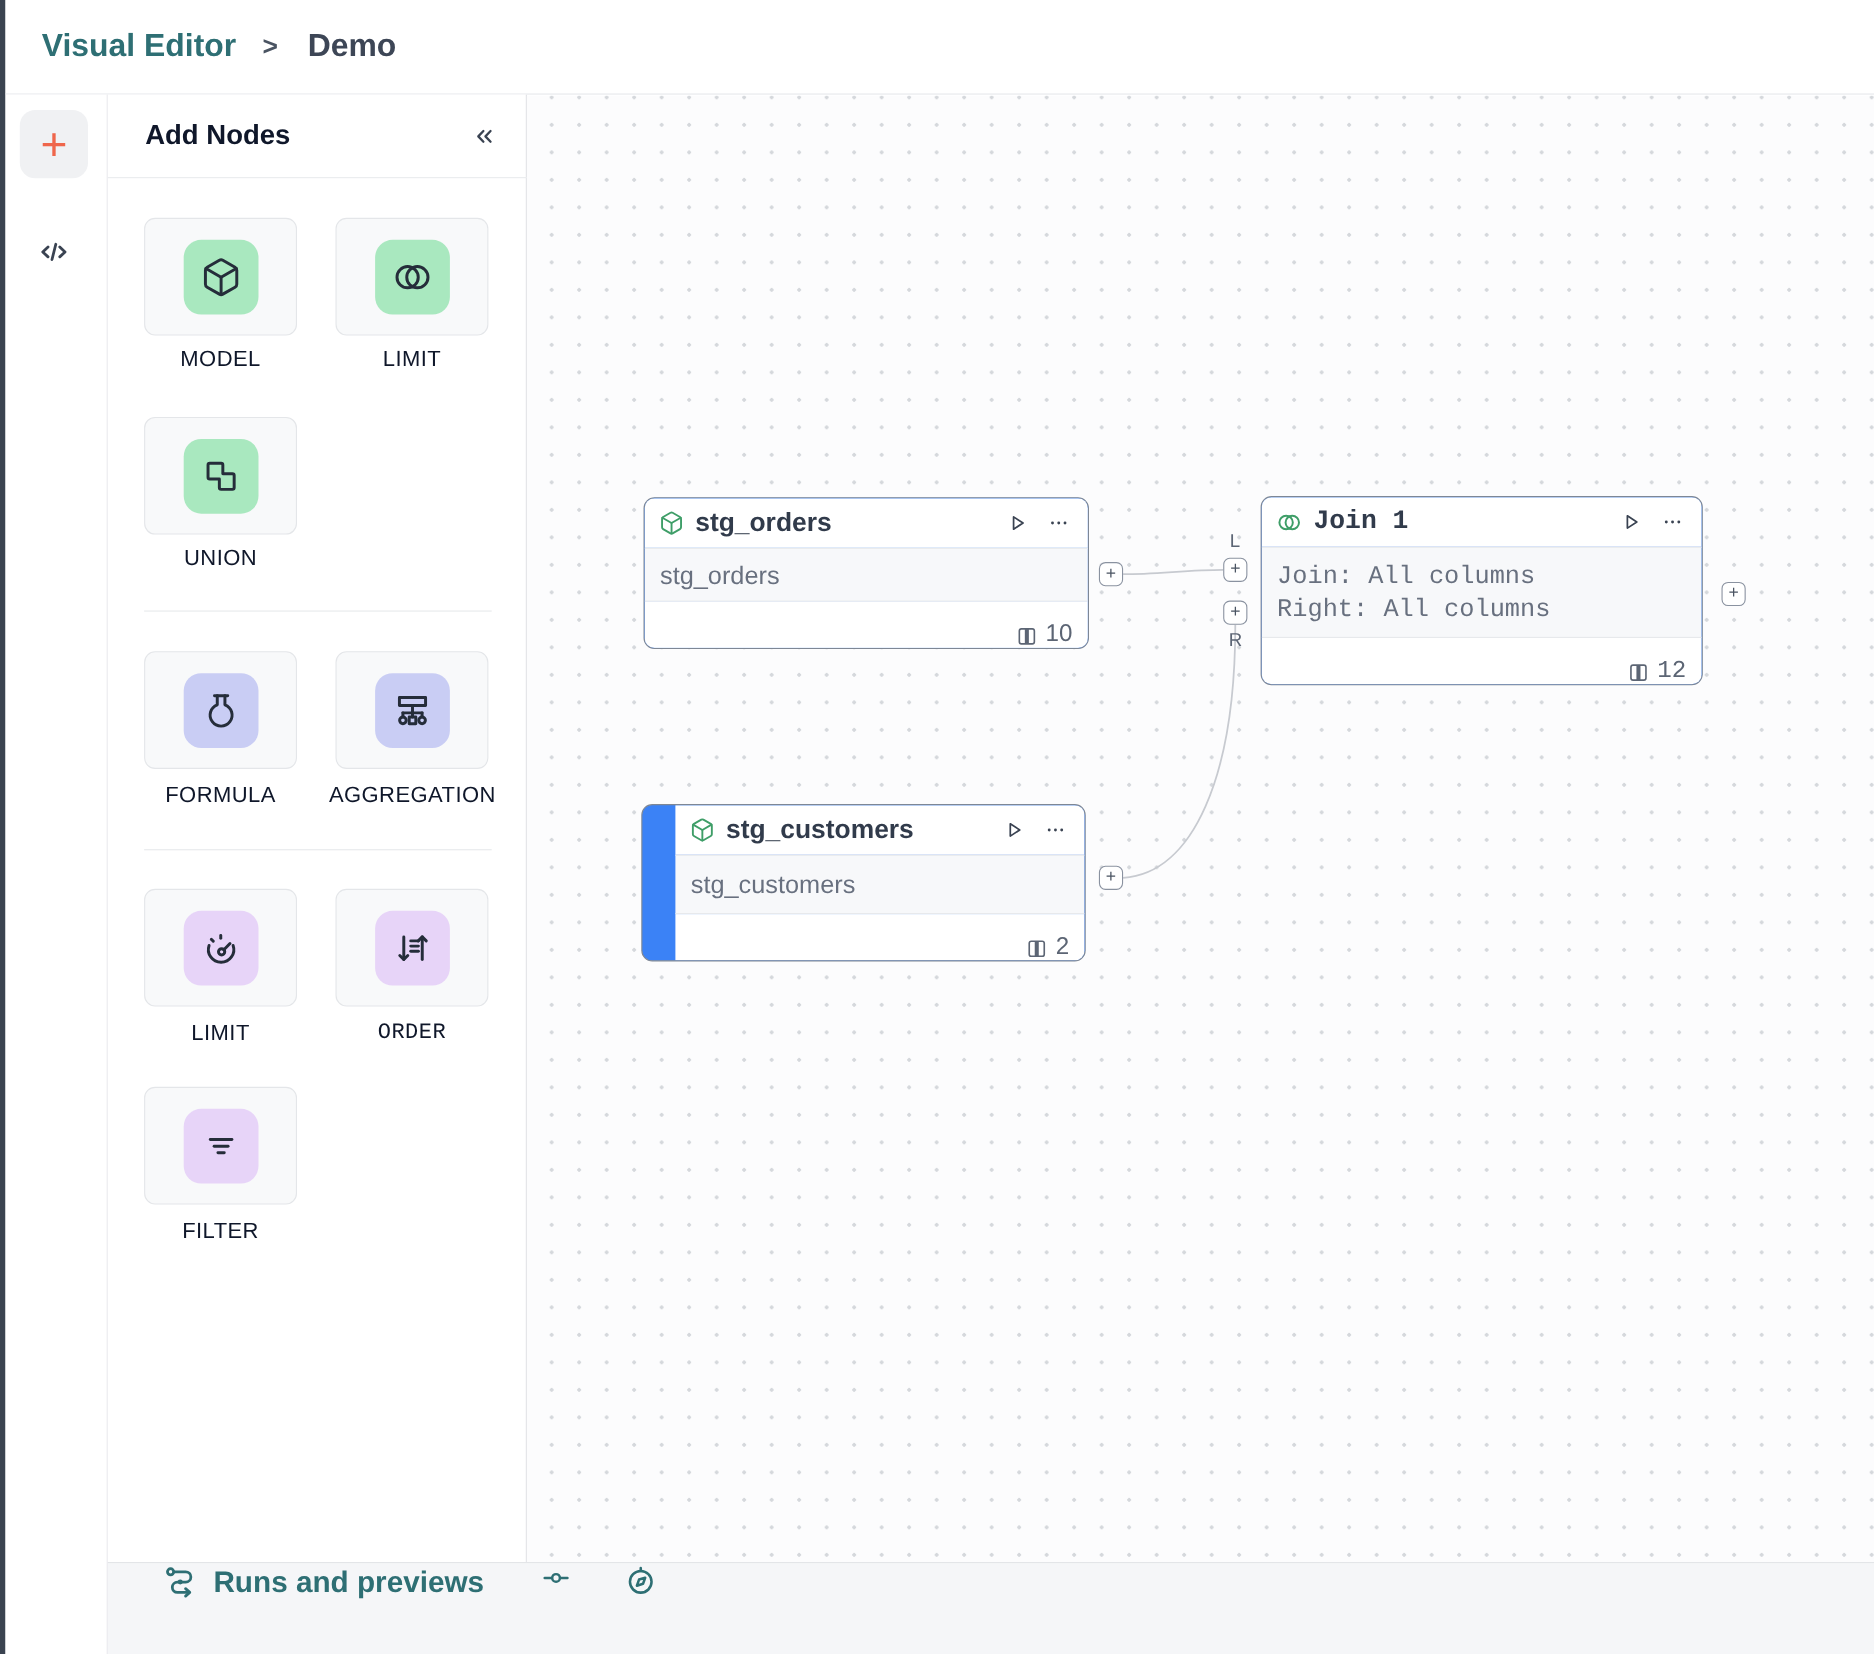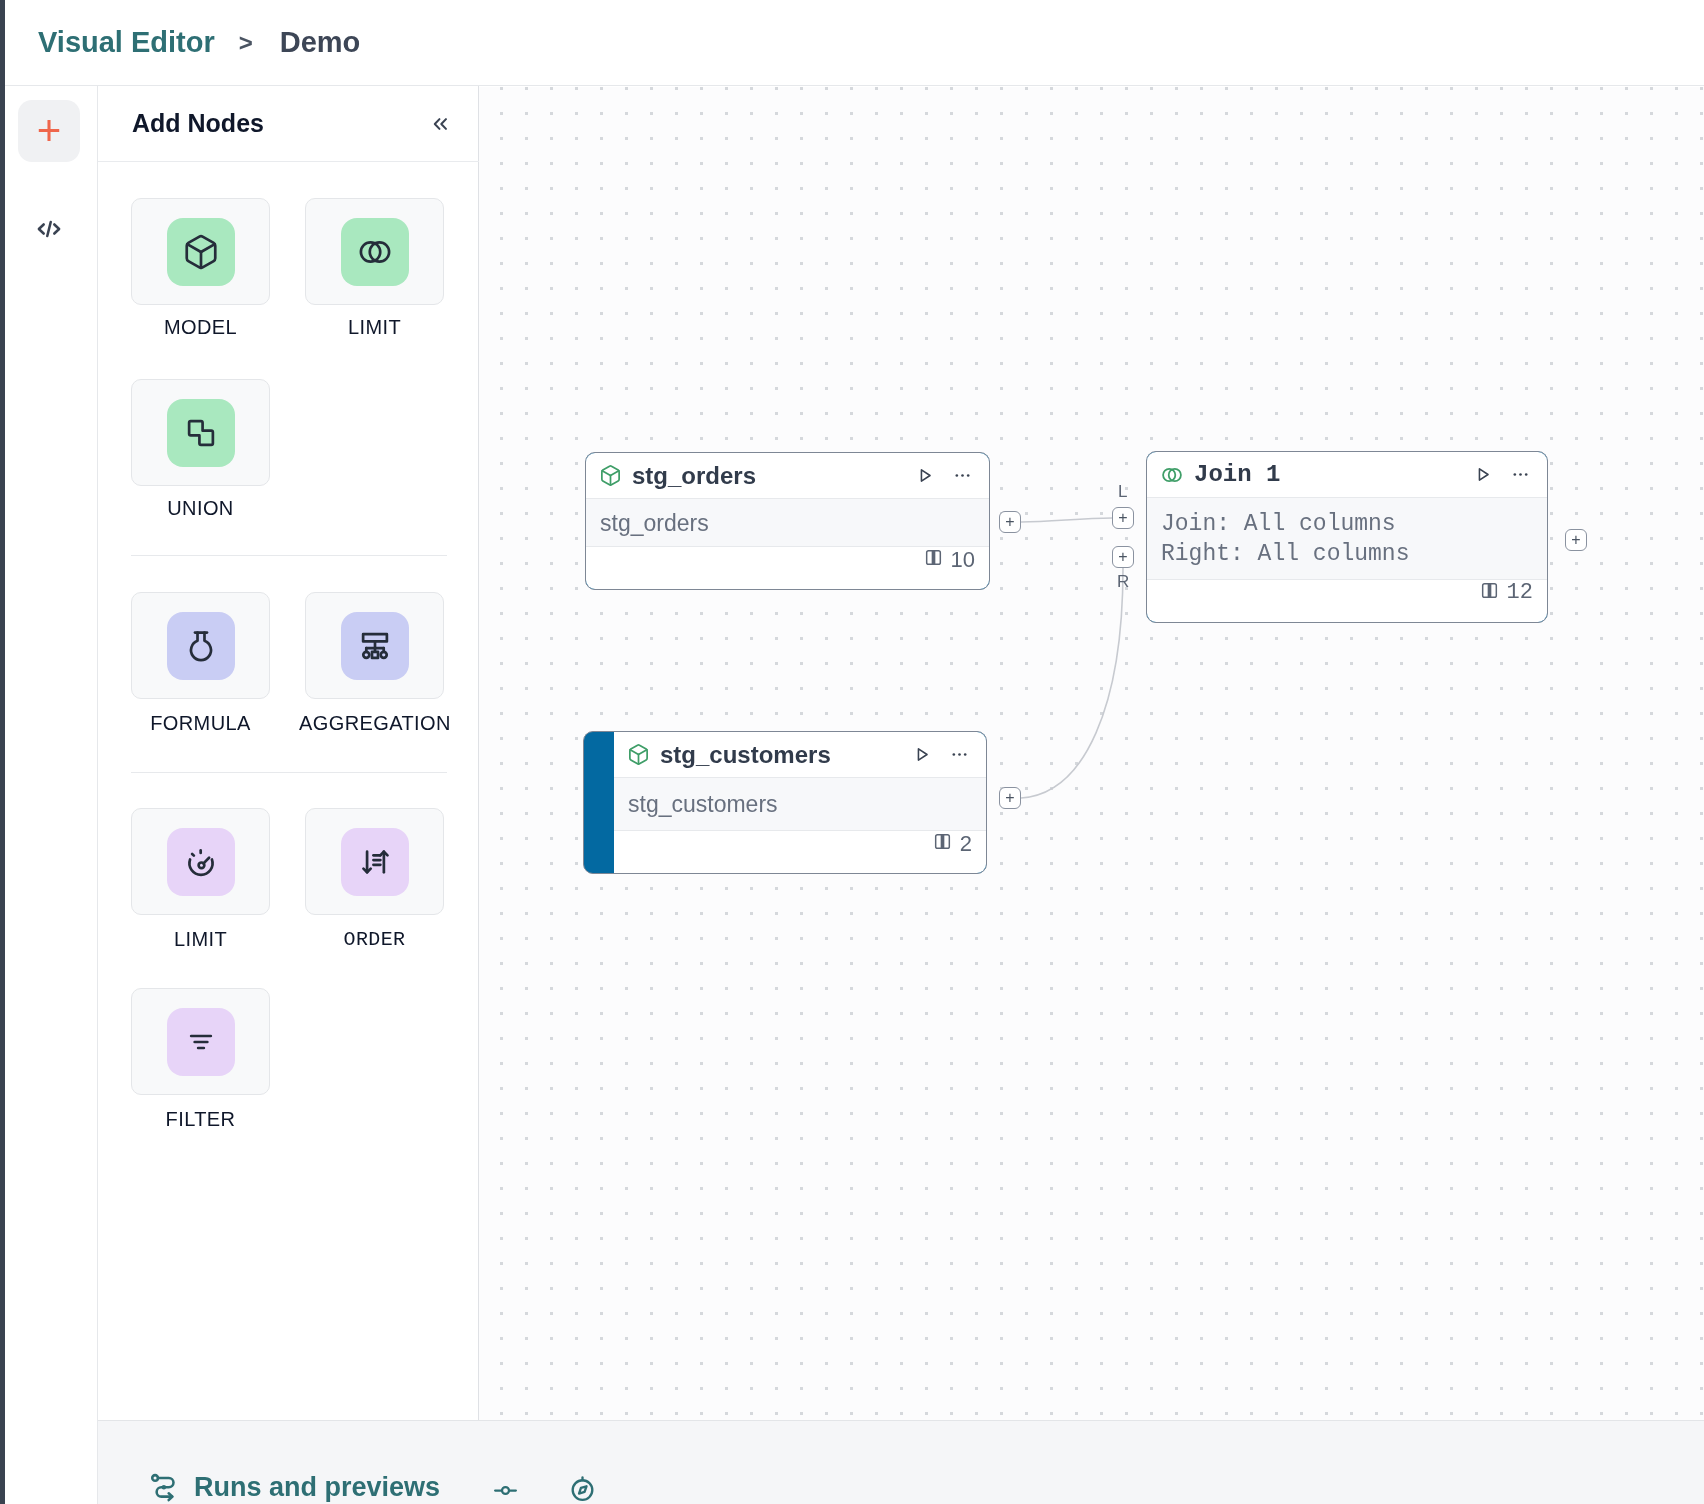--- a/index.html
+++ b/index.html
@@ -43,40 +43,40 @@
   .tile-label{width:151px;text-align:center;font-size:20px;letter-spacing:0.4px;color:#0f172a;white-space:nowrap;}
   .group-divider{width:316px;height:1px;background:#e7e9ec;}
 
   
   .canvas{left:479px;top:87px;width:1225px;height:1333px;background:#fcfcfd;
     background-image:radial-gradient(circle,#d5d8dc 1.6px,transparent 1.8px);
     background-size:25px 25px;background-position:10px 14px;}
   .edges{left:0;top:0;width:1704px;height:1504px;pointer-events:none;z-index:2;}
 
   
-  .node{background:#0369a1;border:1.5px solid #7e8795;border-radius:10px;box-sizing:border-box;z-index:3;
+  .node{background:#3b82f6;border:1.5px solid #7e8795;border-radius:10px;box-sizing:border-box;z-index:3;
     display:flex;flex-direction:column;overflow:hidden;}
   .node-header{height:45px;display:flex;align-items:center;padding:0 16px 0 13px;gap:10px;background:#fff;flex:none;}
   .node-title{font-size:24px;font-weight:600;color:#313b4b;}
   .node-actions{margin-left:auto;display:flex;align-items:center;gap:17px;color:#3a4352;}
   .node-body{background:#f7f8fa;border-top:1px solid #e7e9ec;border-bottom:1px solid #e7e9ec;
     display:flex;flex-direction:column;justify-content:center;padding:0 14px;flex:1;}
   .node-body .line{font-size:23px;color:#68707f;line-height:30px;}
-  .node-footer{height:42px;flex:none;background:#fff;display:flex;align-items:flex-start;justify-content:flex-end;
+  .node-footer{height:42px;flex:none;background:#fff;display:flex;align-items:flex-end;justify-content:flex-end;
     gap:7px;padding:0 14px;color:#5c6574;}
   .col-count{font-size:22px;color:#5c6574;}
 
   
   .port{width:22px;height:22px;background:#fff;border:1.4px solid #8a92a0;border-radius:6px;box-sizing:border-box;
     display:flex;align-items:center;justify-content:center;font-size:16px;font-weight:400;color:#4a5462;line-height:1;z-index:4;}
   .port-label{font-size:17px;color:#5c6574;z-index:4;}
 
   
   .statusbar{left:98px;top:1420px;width:1606px;height:84px;background:#f5f6f8;border-top:1px solid #e3e5e8;box-sizing:border-box;
-    display:flex;align-items:flex-end;padding-left:50px;color:#2e6f74;}
+    display:flex;align-items:flex-start;padding-left:50px;color:#2e6f74;}
   .runs-group{display:flex;align-items:center;gap:12px;}
   .runs-label{font-size:27px;font-weight:600;color:#2e6f74;}
   .bar-icon{display:flex;align-items:center;justify-content:center;color:#2e6f74;}
   .commit-btn{margin-left:52px;}
   .compass-btn{margin-left:48px;}
 
   svg{display:block;}
 </style>
 </head>
 <body>

